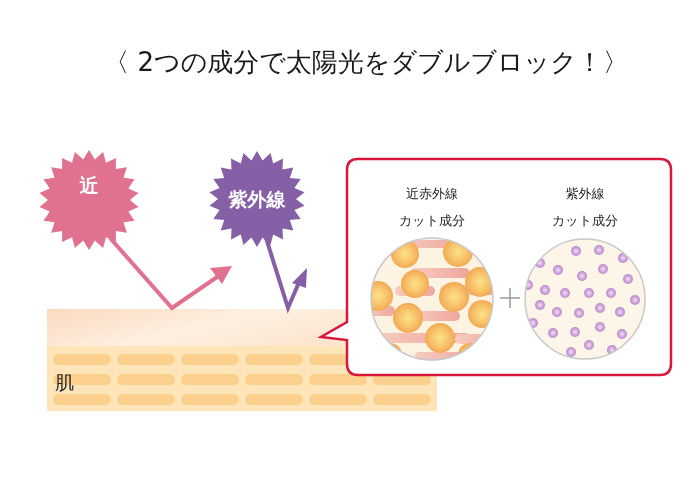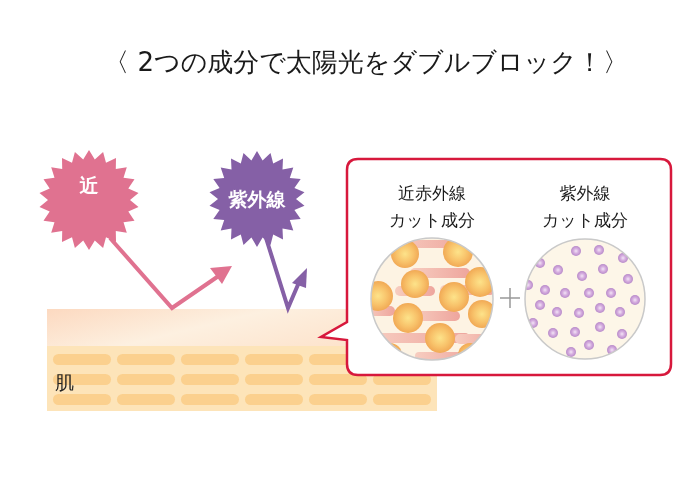--- a/index.html
+++ b/index.html
@@ -12,21 +12,21 @@
   }
   svg#diagram { position: absolute; left: 0; top: 0; }
   .burst-label {
     position: absolute; color: #ffffff; text-align: center; font-size: 19px;
     line-height: 24px; font-weight: bold;
   }
   .skin-label {
     position: absolute; font-size: 19px; color: #222; 
   }
   .bubble-head {
-    position: absolute; text-align: center; font-size: 17px; line-height: 27px; color: #1a1a1a;
+    position: absolute; text-align: center; font-size: 13px; line-height: 27px; color: #1a1a1a;
     width: 130px;
   }
 </style>
 </head>
 <body>
 
 <div id="title">〈 2つの成分で太陽光をダブルブロック！〉</div>
 
 <svg id="diagram" width="700" height="500" viewBox="0 0 700 500">
   <defs>

